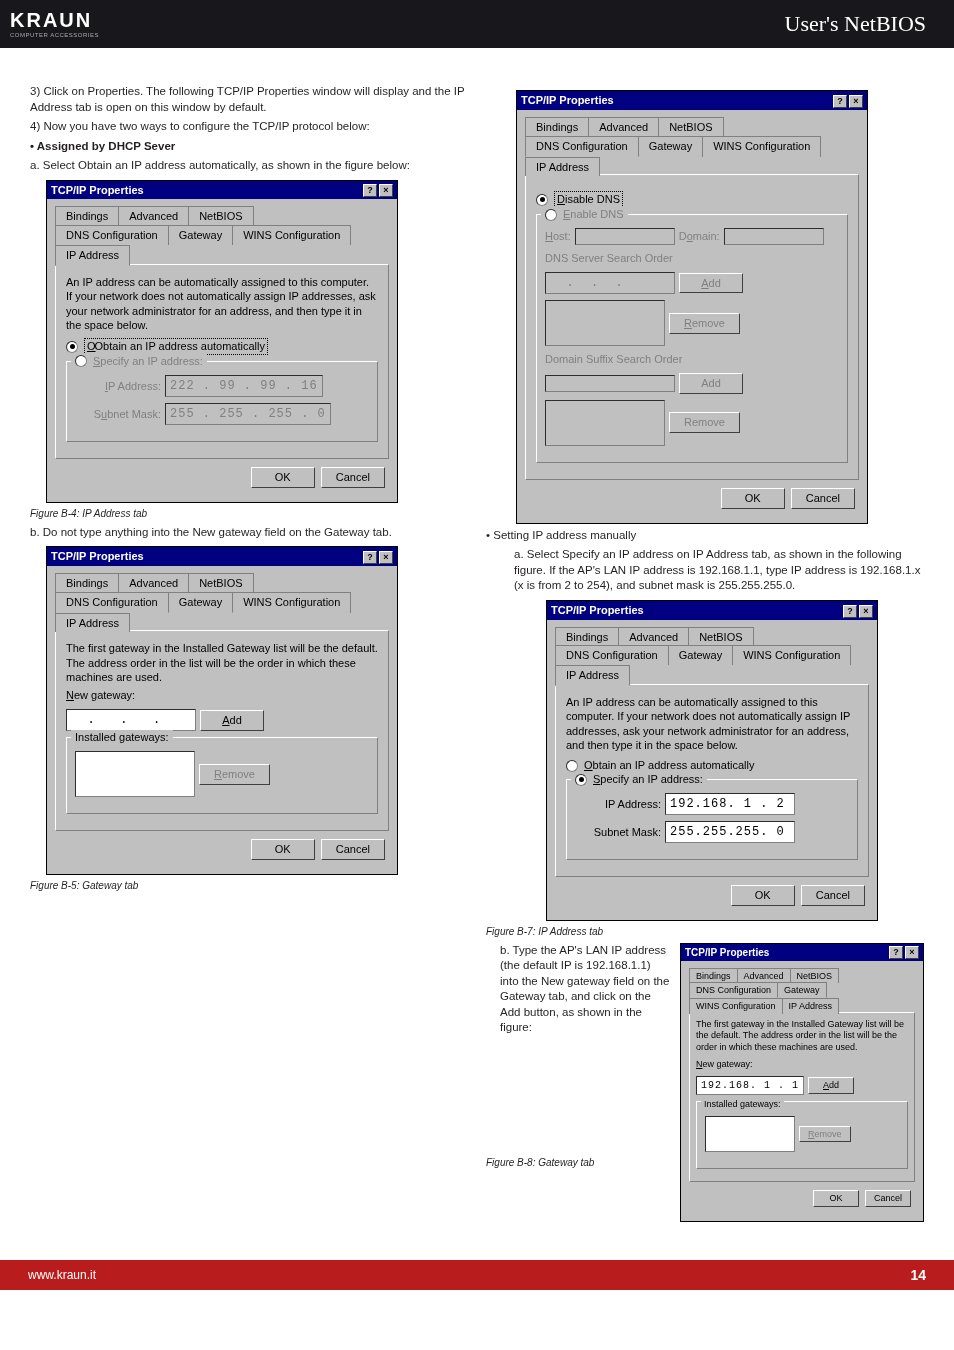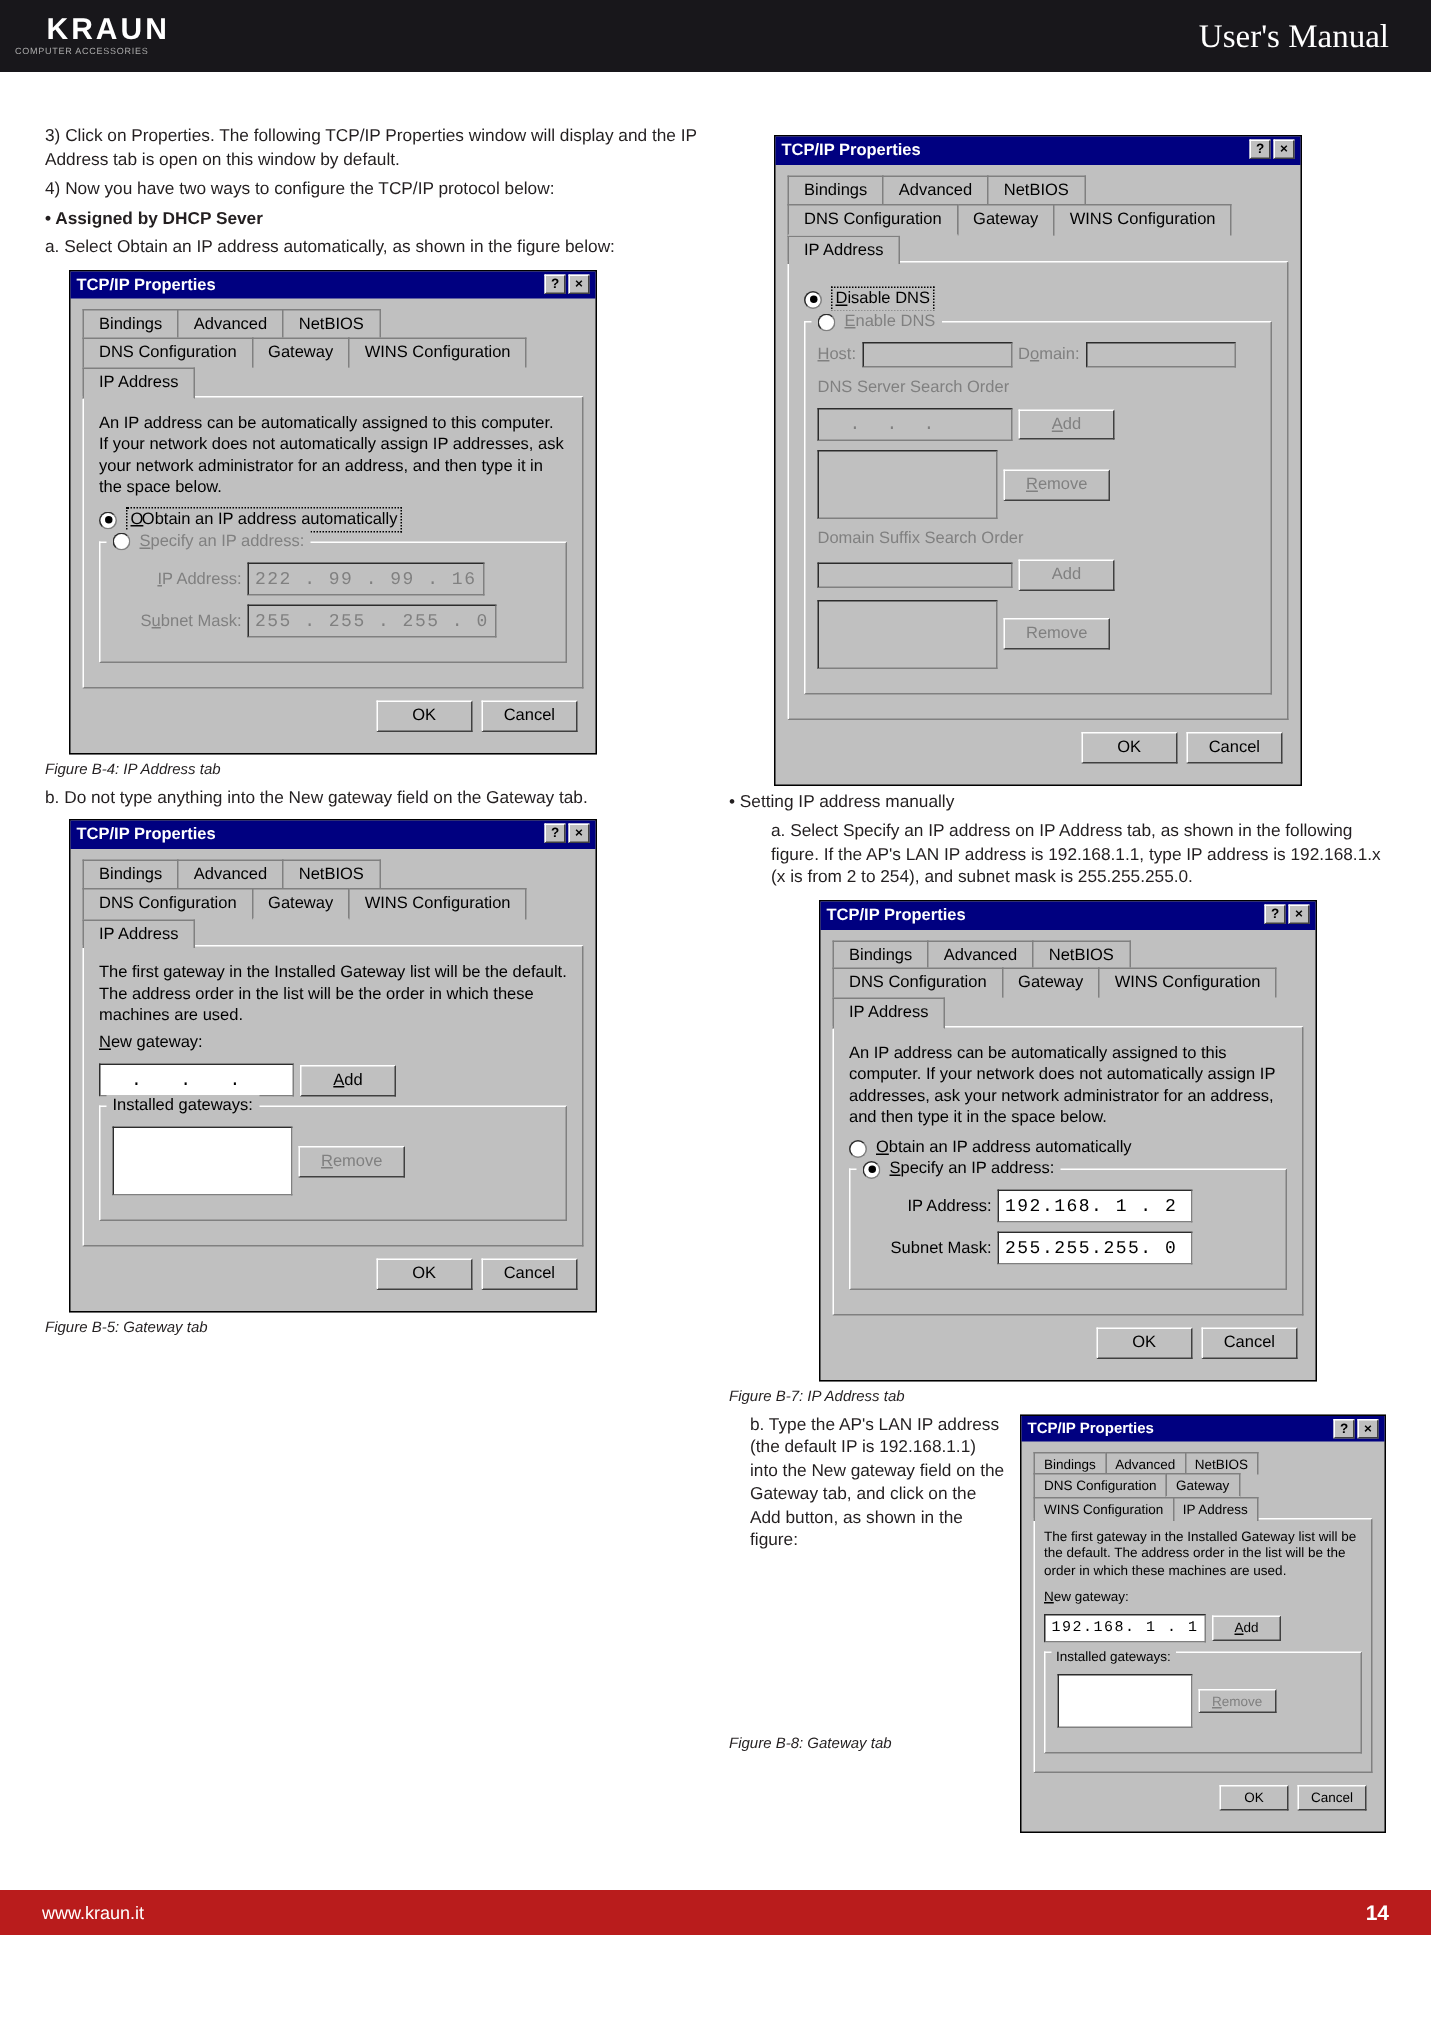--- a/index.html
+++ b/index.html
@@ -3,38 +3,38 @@
 <meta charset="utf-8">
 <style>
   * { box-sizing: border-box; margin: 0; padding: 0; }
   html, body { width: 954px; font-family: Arial, Helvetica, sans-serif; background: #fff; color: #231f20; font-size: 12px; }
 
   .page { width: 954px; background: #fff; }
 
   
   .header-bar { background: #18171b; height: 48px; display: flex; align-items: center; justify-content: space-between; padding: 0 28px 0 10px; color: #fff; }
   .brand-box { display: flex; flex-direction: column; line-height: 1; }
-  .brand-name { font-weight: 900; font-size: 20px; letter-spacing: 2px; font-family: Arial, sans-serif; margin-left: 21px; }
+  .brand-name { font-weight: 900; font-size: 20px; letter-spacing: 2px; font-family: Arial, sans-serif; }
   .brand-sub { font-size: 6px; letter-spacing: 0.5px; color: #aaa; margin-top: 2px; }
   .manual-title { font-size: 22px; font-weight: 400; font-family: Georgia, 'Times New Roman', serif; }
 
   
   .body-cols { display: flex; padding: 36px 30px 20px 30px; gap: 18px; }
   .col { flex: 1; min-width: 0; font-size: 11.5px; line-height: 1.35; }
   .col p { margin-bottom: 4px; }
   .bullet-line::before { content: "• "; }
   .bold { font-weight: 700; }
   .indent-a { padding-left: 14px; text-indent: -14px; }
   .indent-b { padding-left: 28px; }
   .caption { font-style: italic; font-size: 10px; margin: 4px 0 10px 0; color: #231f20; }
 
   
   .dlg { background: #c0c0c0; border: 1px solid #000; width: 352px; margin: 6px 0 4px 16px; font-family: "MS Sans Serif", Tahoma, sans-serif; font-size: 11px; color: #000; }
   .dlg.small { width: 244px; font-size: 9px; }
-  .dlg-title { background: #000080; color: #fff; padding: 2px 4px; display: flex; align-items: flex-start; justify-content: space-between; font-weight: 700; font-size: 11px; }
+  .dlg-title { background: #000080; color: #fff; padding: 2px 4px; display: flex; align-items: flex-end; justify-content: space-between; font-weight: 700; font-size: 11px; }
   .dlg.small .dlg-title { font-size: 10px; }
   .title-btns { display: flex; gap: 2px; }
   .title-btn { width: 14px; height: 13px; background: #c0c0c0; border: 1px solid #fff; border-right-color: #404040; border-bottom-color: #404040; font-size: 9px; line-height: 11px; text-align: center; color:#000; font-weight:700;}
   .dlg-inner { padding: 6px 8px 10px 8px; }
 
   .tabs-row { display: flex; flex-wrap: wrap; margin-bottom: -1px; }
   .tab { background: #c0c0c0; border: 1px solid #808080; border-bottom: none; padding: 2px 10px; font-size: 11px; position: relative; top: 1px; margin-right: -1px; white-space: nowrap; }
   .dlg.small .tab { font-size: 9px; padding: 1px 6px; }
   .tab.active { background: #c0c0c0; border-bottom: 1px solid #c0c0c0; z-index: 2; }
   .tab-body { border: 1px solid #808080; border-top-color:#fff; border-left-color:#fff; padding: 10px; background: #c0c0c0; min-height: 40px; }
@@ -76,21 +76,21 @@
 </head>
 <body>
 
 <div class="page">
 
   <div class="header-bar">
     <div class="brand-box">
       <span class="brand-name">KRAUN</span>
       <span class="brand-sub">COMPUTER ACCESSORIES</span>
     </div>
-    <span class="manual-title">User's Manual</span>
+    <span class="manual-title">User's NetBIOS</span>
   </div>
 
   <div class="body-cols">
 
     <div class="col">
       <p>3) Click on Properties. The following TCP/IP Properties window will display and the IP Address tab is open on this window by default.</p>
       <p>4) Now you have two ways to configure the TCP/IP protocol below:</p>
       <p class="bullet-line bold">Assigned by DHCP Sever</p>
       <p class="indent-a">a. Select Obtain an IP address automatically, as shown in the figure below:</p>
 

